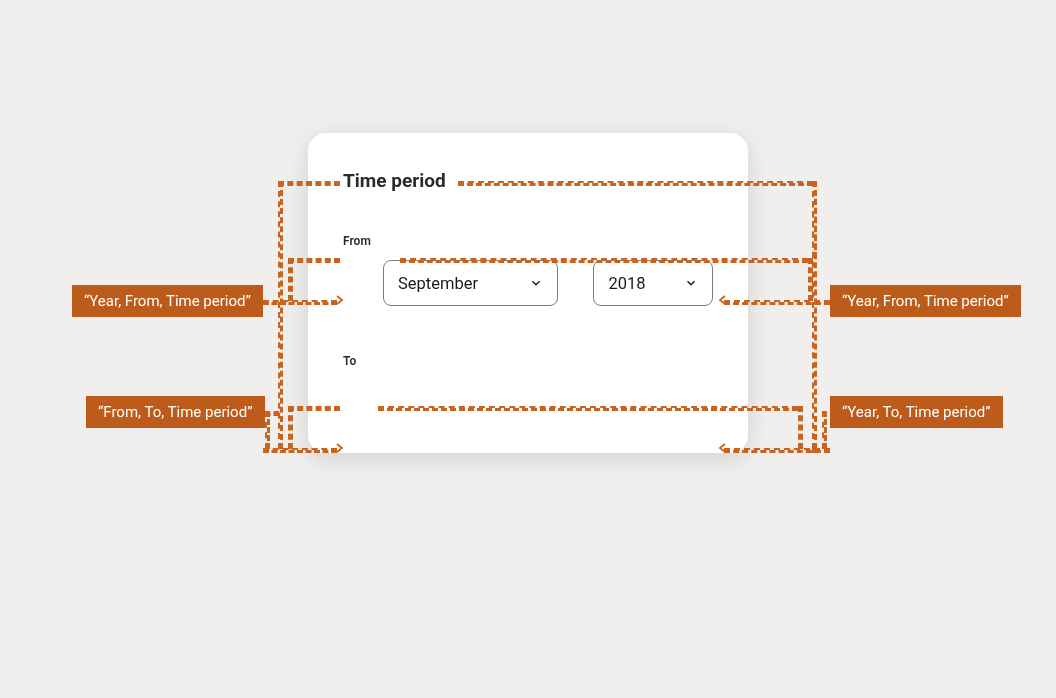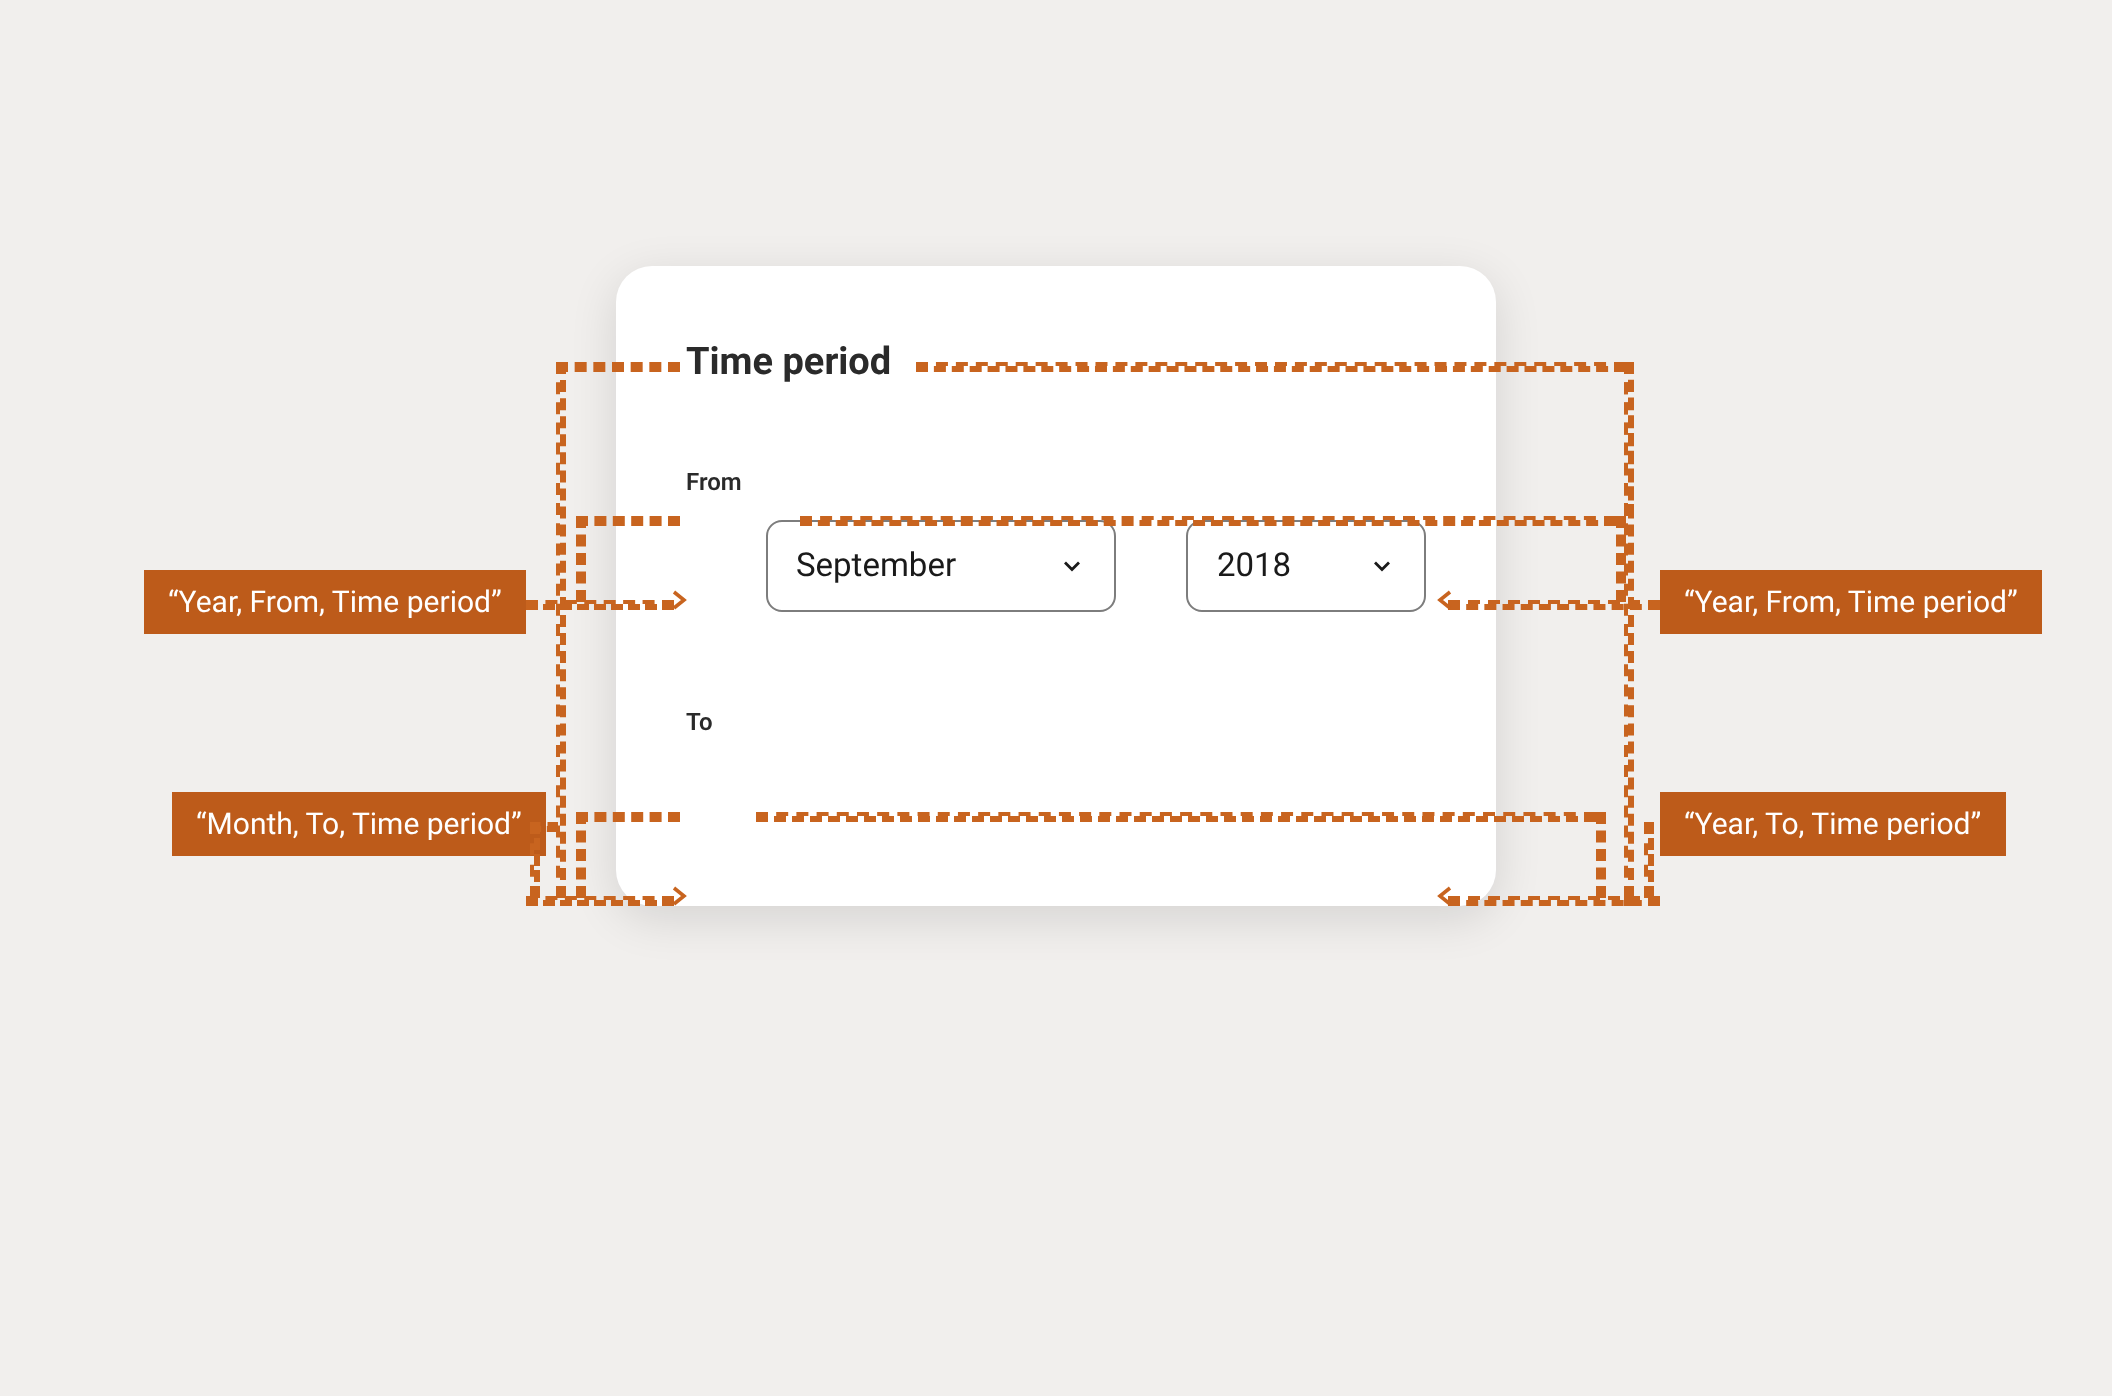--- a/index.html
+++ b/index.html
@@ -161,21 +161,21 @@
 <div class="dash dash-h" style="left:288px; top:406px; width:52px;"></div>
 
 <div class="annot" style="left:72px; top:285px;">“Year, From, Time period”</div>
 <div class="dash dash-h" style="left:263px; top:300px; width:74px;"></div>
 <div class="arrow" style="left:334px; top:295px;">
   <svg viewBox="0 0 10 10" fill="none" stroke="#c8641f" stroke-width="1.8">
       <polyline points="3 1 8 5 3 9"></polyline>
     </svg>
 </div>
 
-<div class="annot" style="left:86px; top:396px;">“Month, To, Time period”</div>
+<div class="annot" style="left:86px; top:396px;">“From, To, Time period”</div>
 <div class="dash dash-h" style="left:263px; top:448px; width:74px;"></div>
 <div class="arrow" style="left:334px; top:443px;">
   <svg viewBox="0 0 10 10" fill="none" stroke="#c8641f" stroke-width="1.8">
       <polyline points="3 1 8 5 3 9"></polyline>
     </svg>
 </div>
 <div class="dash dash-v" style="left:265px; top:411px; height:38px;"></div>
 <div class="dash dash-h" style="left:265px; top:411px; width:14px;"></div>
 
 <div class="dash dash-v" style="left:812px; top:181px; height:77px;"></div>

